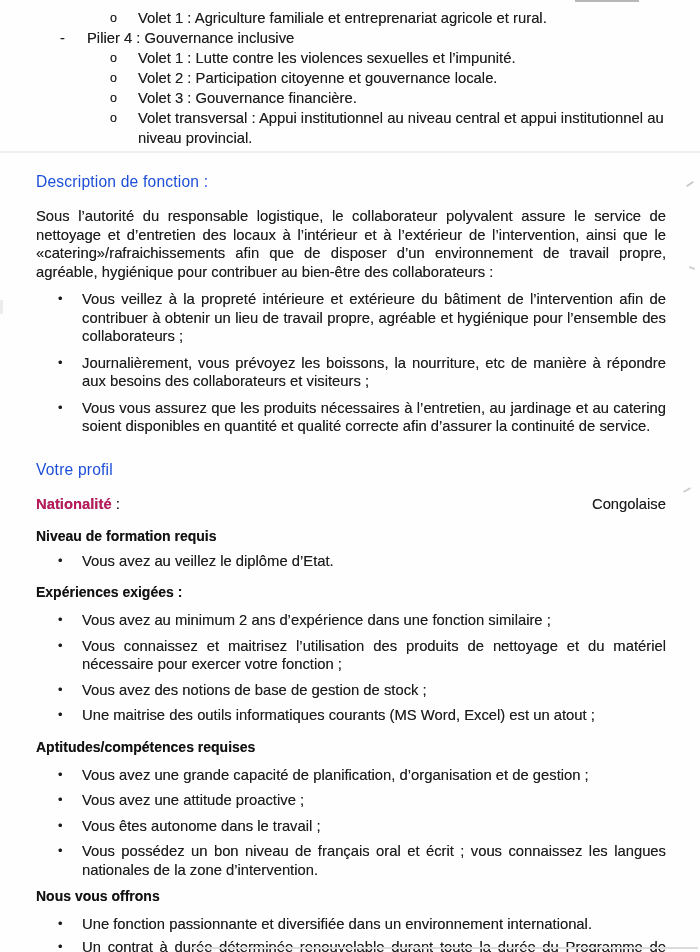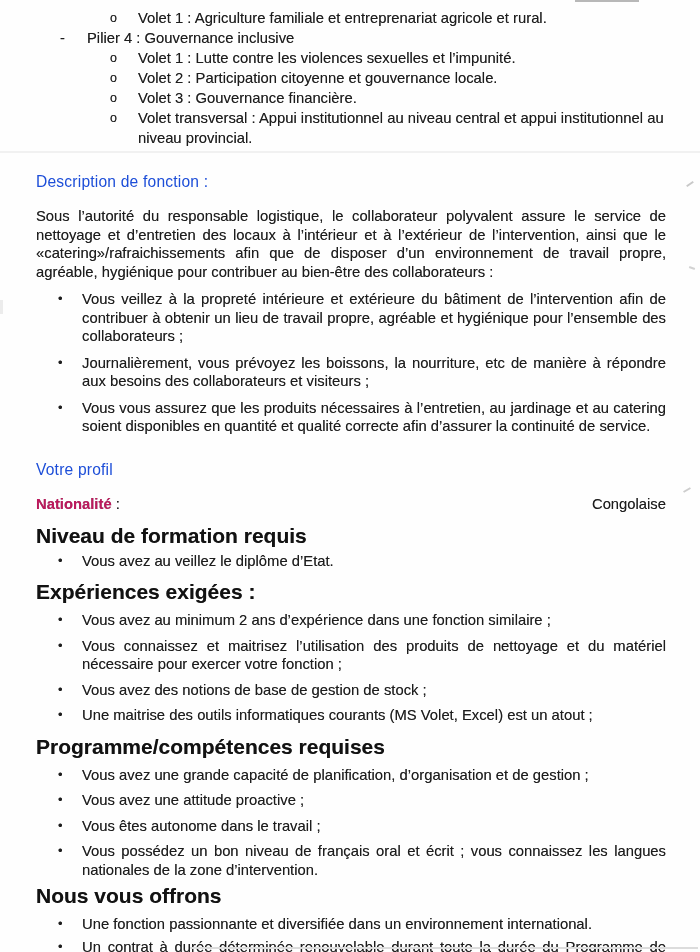--- a/index.html
+++ b/index.html
@@ -25,21 +25,21 @@
   .li.sub .g{margin-left:74px;width:28px;font-size:12.5px;}
   
   .h-gray{
     margin:24px 0 0 0;
     font-size:15.6px;font-weight:normal;
     color:#1d4ed8;letter-spacing:.2px;
     line-height:20px;text-shadow:none;
   }
   .h-bold{
     margin:12px 0 6px 0;
-    font-size:21px;font-weight:bold;color:#121212;
+    font-size:14px;font-weight:bold;color:#121212;
     line-height:20px;
   }
   
   .para{margin:15px 0 0 0;text-align:justify;}
   
   .bullets{margin-top:9px;}
   .b-item{display:flex;margin-bottom:8px;}
   .b-item .g{flex:none;margin-left:22px;width:24px;font-size:13px;}
   .b-item .t{flex:1;text-align:justify;}
   .bullets.tight .b-item{margin-bottom:7px;}
@@ -142,25 +142,25 @@
     <div class="b-item">
       <span class="g">•</span>
       <span class="t">Vous connaissez et maitrisez l’utilisation des produits de nettoyage et du matériel nécessaire pour exercer votre fonction ;</span>
     </div>
     <div class="b-item">
       <span class="g">•</span>
       <span class="t">Vous avez des notions de base de gestion de stock ;</span>
     </div>
     <div class="b-item">
       <span class="g">•</span>
-      <span class="t">Une maitrise des outils informatiques courants (MS Volet, Excel) est un atout ;</span>
+      <span class="t">Une maitrise des outils informatiques courants (MS Word, Excel) est un atout ;</span>
     </div>
   </section>
 
-  <h3 class="h-bold">Programme/compétences requises</h3>
+  <h3 class="h-bold">Aptitudes/compétences requises</h3>
   <section class="bullets tight">
     <div class="b-item">
       <span class="g">•</span>
       <span class="t">Vous avez une grande capacité de planification, d’organisation et de gestion ;</span>
     </div>
     <div class="b-item">
       <span class="g">•</span>
       <span class="t">Vous avez une attitude proactive ;</span>
     </div>
     <div class="b-item">

